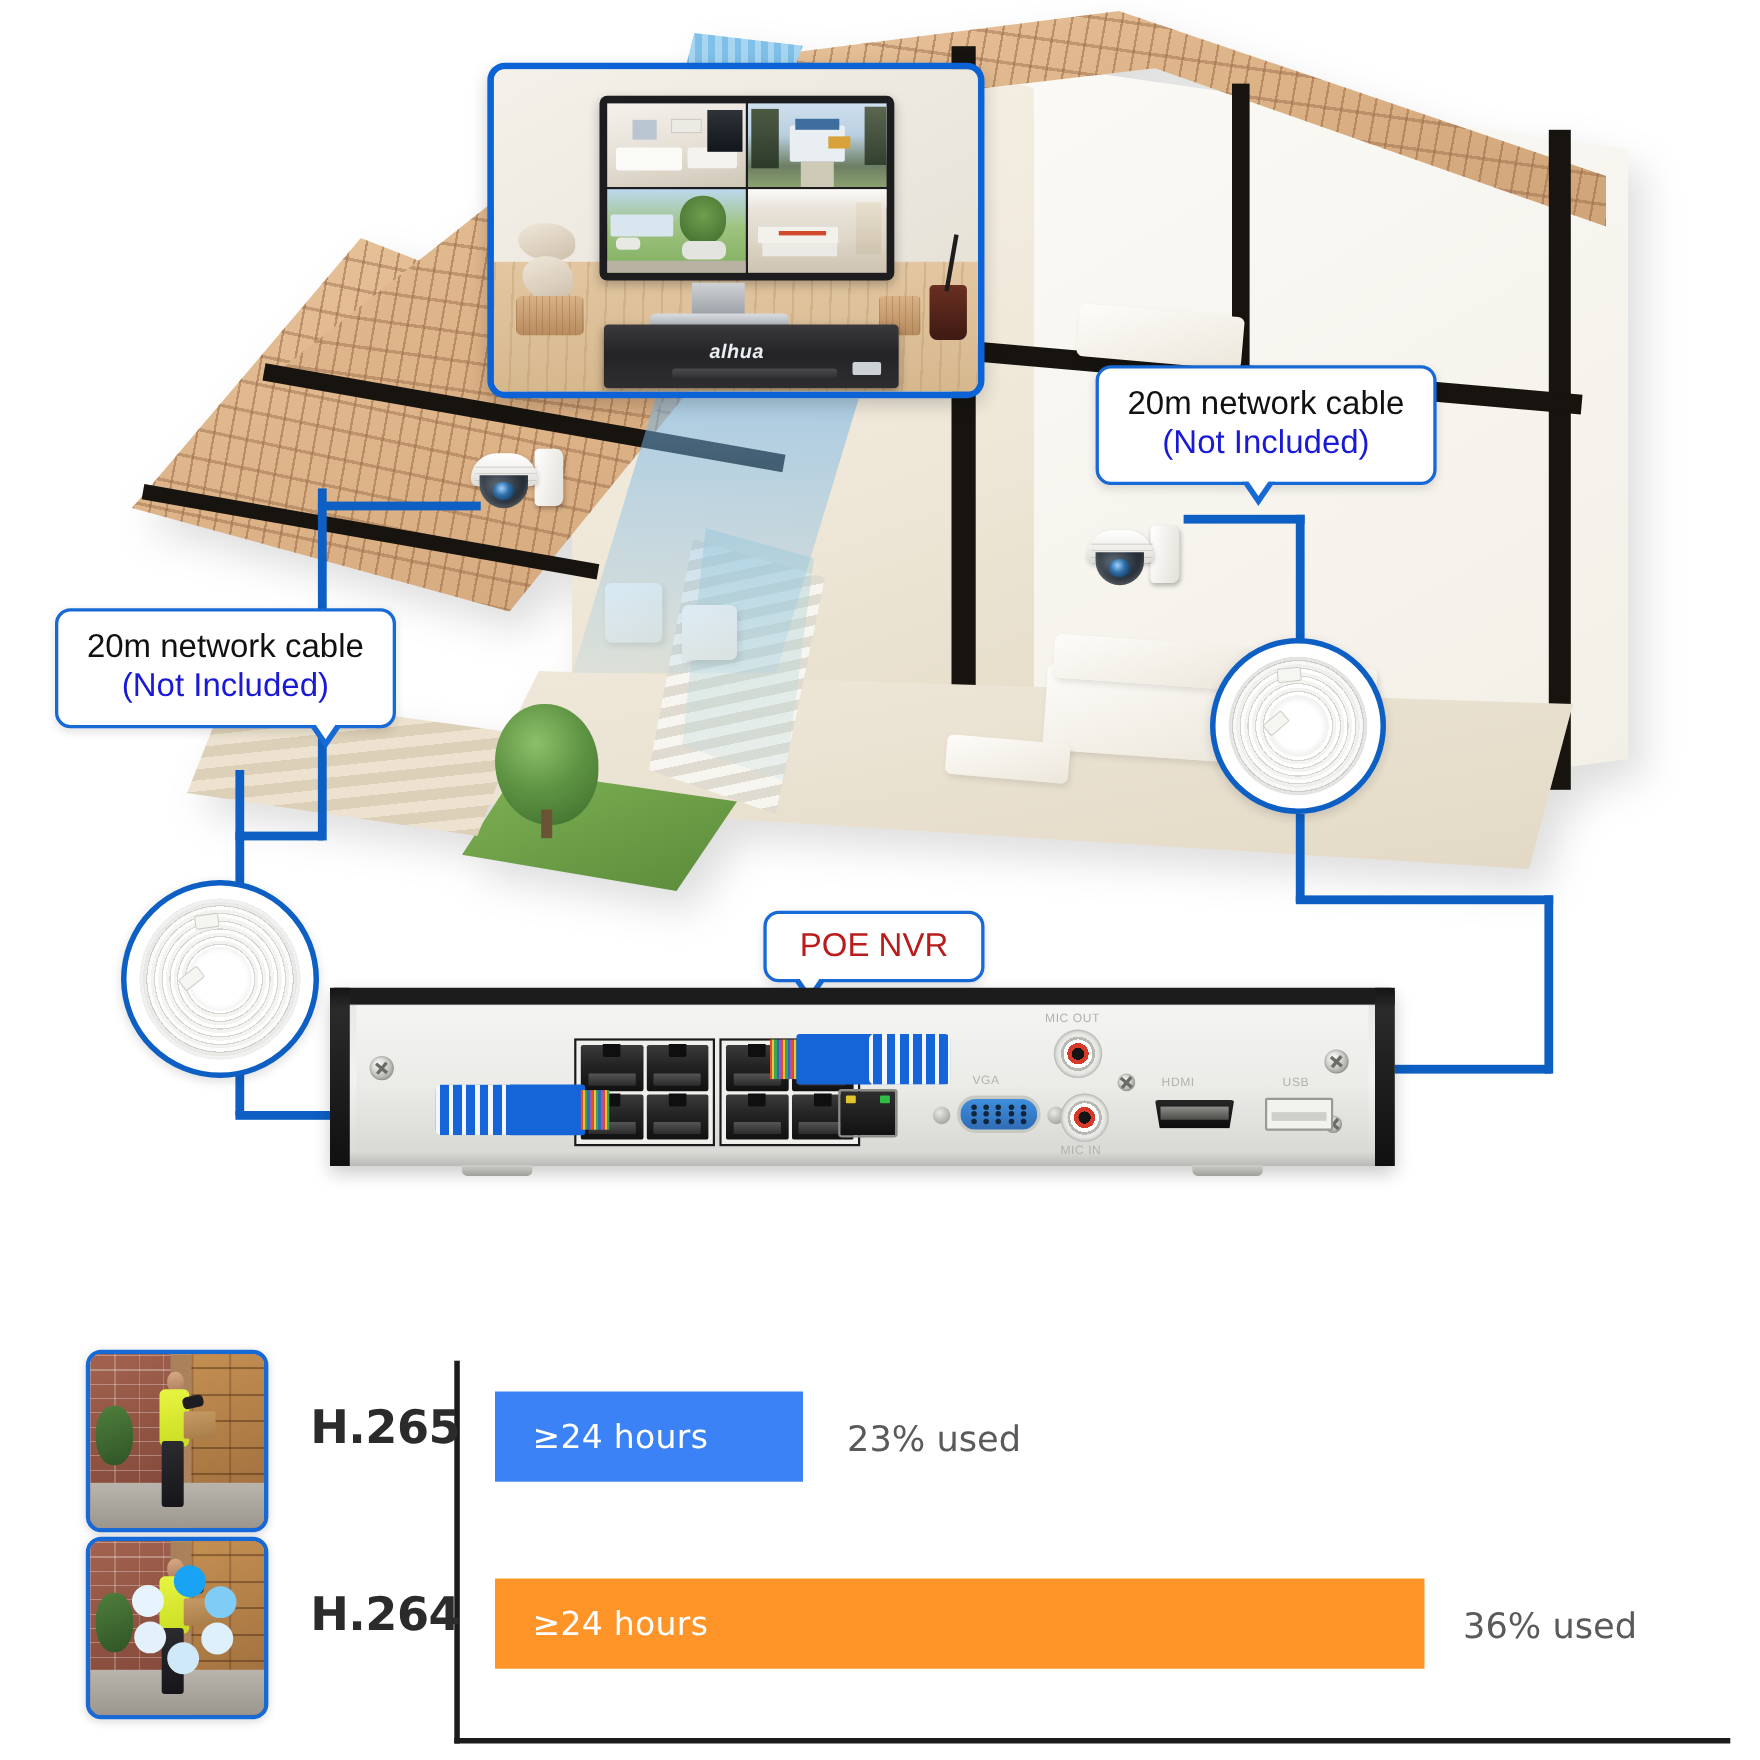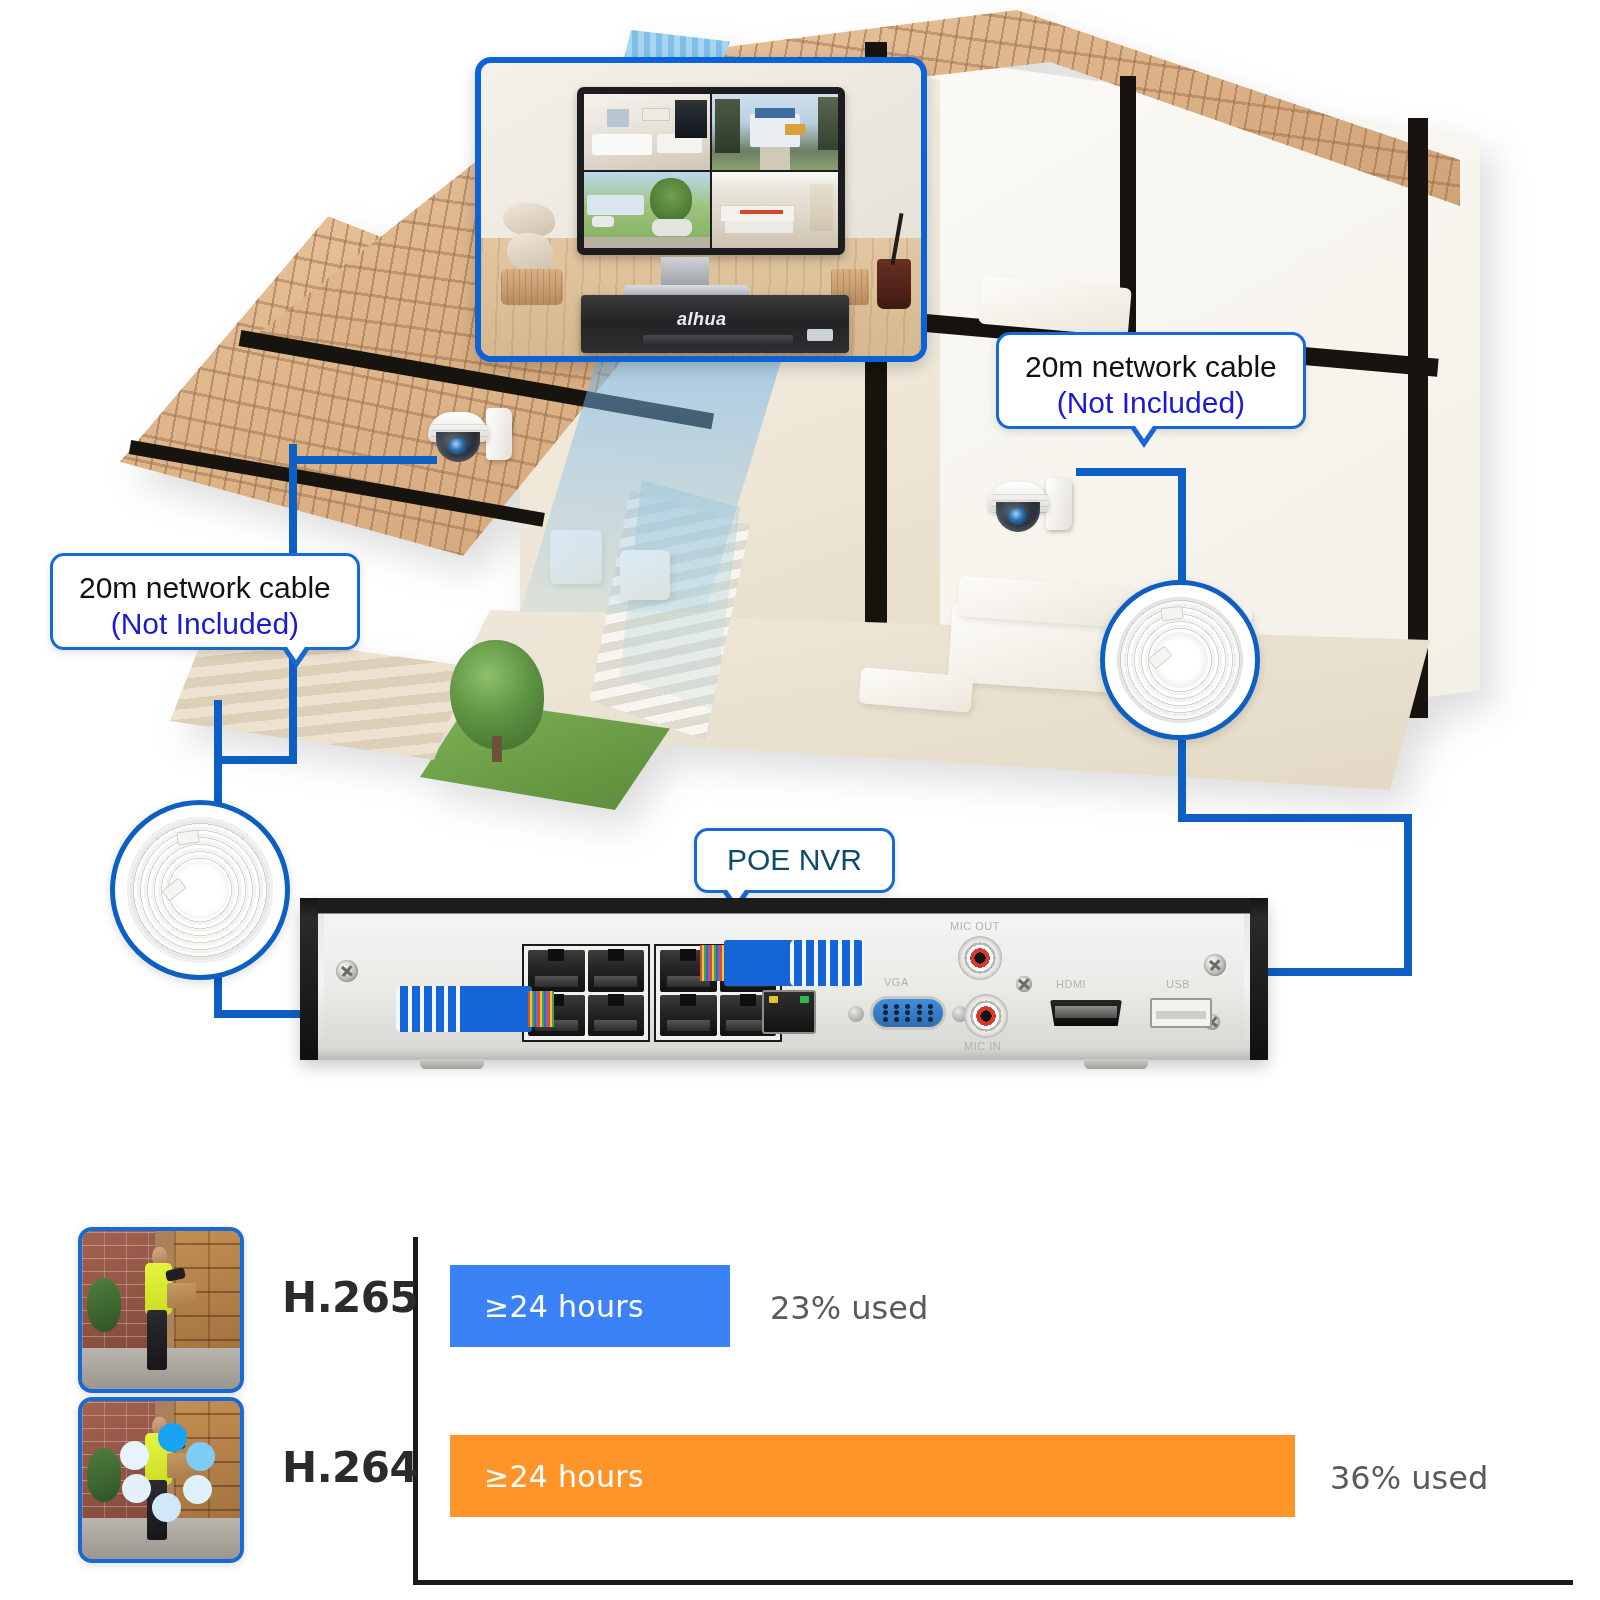--- a/index.html
+++ b/index.html
@@ -65,46 +65,45 @@
   }
 
   
   .wire { position: absolute; background: #0d5fc4; }
   .wire-h { height: 8px; }
   .wire-v { width: 8px; }
 
   
   .callout {
     position: absolute; background: #ffffff; border: 3px solid #1769d6;
-    border-radius: 14px; padding: 14px 26px 4px; text-align: center;
+    border-radius: 14px; padding: 14px 26px 16px; text-align: center;
     box-shadow: 0 3px 9px rgba(0,0,0,.12);
   }
   .callout .l1 { font-size: 30px; color: #111111; line-height: 1.18; white-space: nowrap; }
   .callout .l2 { font-size: 30px; color: #1a1ad6; line-height: 1.24; white-space: nowrap; }
-  .callout .l0 { font-size: 30px; color: #0c4a6e; line-height: 1.1; white-space: nowrap; }
+  .callout .l0 { font-size: 30px; color: #b91c1c; line-height: 1.1; white-space: nowrap; }
   .tail, .tail::after {
     position: absolute; width: 0; height: 0;
   }
   .tail {
     border-left: 15px solid transparent; border-right: 15px solid transparent;
     border-top: 22px solid #1769d6;
   }
   .tail::after {
     content: ""; left: -11px; top: -25px;
     border-left: 11px solid transparent; border-right: 11px solid transparent;
     border-top: 16px solid #ffffff;
   }
 
   
   .inset {
     position: absolute; left: 443px; top: 57px; width: 452px; height: 305px;
     border: 6px solid #0b63d6; border-radius: 16px; overflow: hidden;
     background: linear-gradient(165deg,#efeae2 0%,#e6ded2 40%,#efe9e0 100%);
     box-shadow: 0 6px 16px rgba(0,0,0,.18);
-    margin-left: 32px;
   }
   .desk {
     position: absolute; left: 0; bottom: 0; width: 100%; height: 118px;
     background: repeating-linear-gradient(92deg, rgba(180,140,96,.30) 0 2px, rgba(0,0,0,0) 2px 17px),
                 linear-gradient(180deg,#e2c7a2 0%, #d6b88e 100%);
   }
   .desk-wall { position:absolute; left:0; top:0; width:100%; height:62%;
     background: linear-gradient(150deg,#f4f1ea,#e7e2d8); }
   .mon-frame {
     position: absolute; left: 96px; top: 24px; width: 268px; height: 168px;

